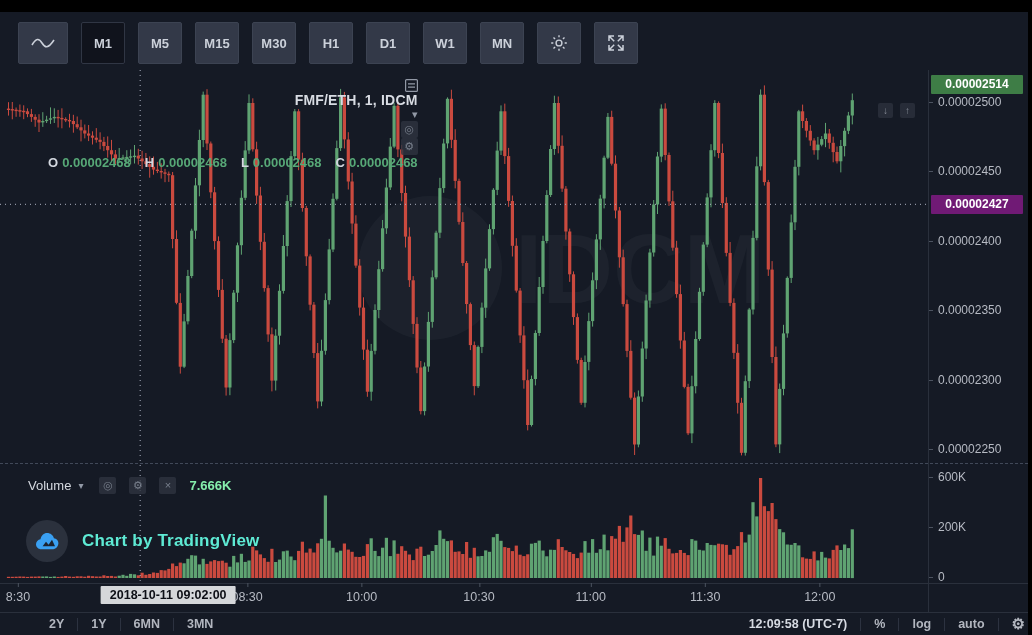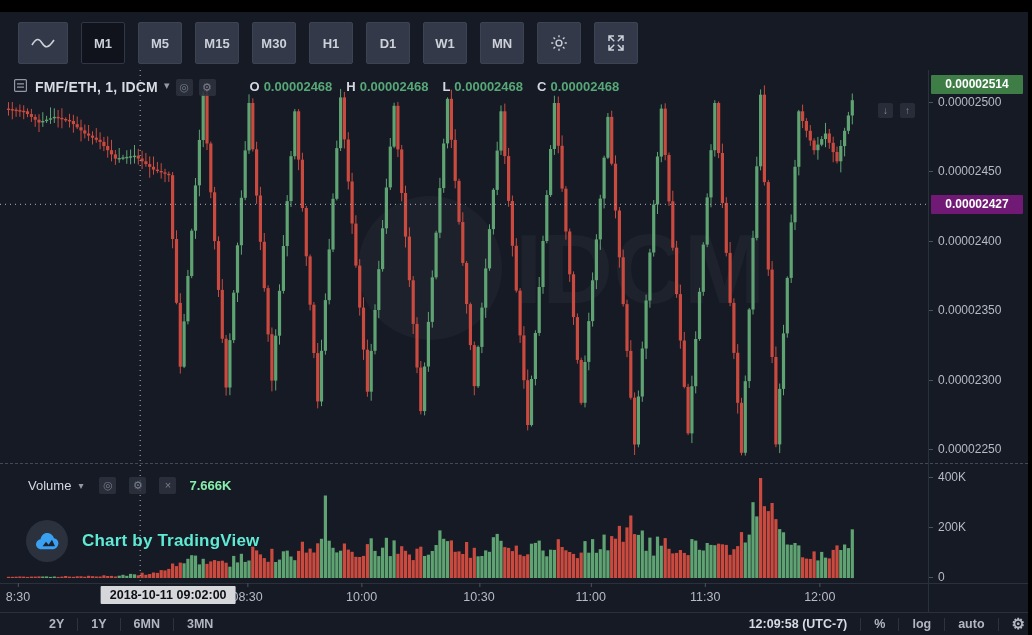--- a/index.html
+++ b/index.html
@@ -12,22 +12,22 @@
   .tbtn { min-width:44px; height:42px; background:#333948; border:1px solid #3c4352; border-radius:2px;
           color:#ccd1da; font-size:13px; font-weight:bold; display:flex; align-items:center; justify-content:center;
           cursor:pointer; }
   .tbtn.wide { min-width:50px; }
   .tbtn.active { background:#10131c; border-color:#303644; }
   .tbtn svg { display:block; }
 
   
   #chart-svg { position:absolute; left:0; top:70px; z-index:5; }
 
-  .symbol-row { position:absolute; left:14px; top:79px; display:flex; align-items:flex-start; z-index:20;
-                font-size:14px; color:#d8dce3; }
+  .symbol-row { position:absolute; left:14px; top:79px; display:flex; align-items:flex-end; z-index:20;
+                font-size:14px; color:#d8dce3;flex-direction:column; }
   .symbol-row .sym { margin-left:8px; font-weight:bold; letter-spacing:.2px; }
   .symbol-row .caret { margin-left:6px; color:#9299a6; font-size:11px; }
   .mini-btn { width:17px; height:17px; background:#2e3440; border-radius:2px; color:#9299a6;
               font-size:11px; line-height:17px; text-align:center; margin-left:6px; opacity:.8; cursor:pointer; }
   .ohlc { display:flex; align-items:center; margin-left:20px; font-size:13px; font-weight:bold; }
   .ohlc .k { color:#d3d7df; margin-left:14px; }
   .ohlc .v { margin-left:4px; }
 
   .pane-btns { position:absolute; left:878px; top:103px; display:flex; gap:7px; z-index:20; }
   .pane-btns .pb { width:15px; height:15px; background:#2b303c; border-radius:2px; color:#9aa0ac;
@@ -846,21 +846,21 @@
 
 <div class="price-axis" id="price-axis">
   <div class="axis-box" id="last-price-box" style="top: 4.568px; background: rgb(62, 125, 70);">0.00002514</div>
   <div class="axis-box" id="xhair-price-box" style="top: 125.324px; background: #701a75;">0.00002427</div>
   <div class="ptick" style="top: 25px;">0.00002500</div>
   <div class="ptick" style="top: 94.4px;">0.00002450</div>
   <div class="ptick" style="top: 163.8px;">0.00002400</div>
   <div class="ptick" style="top: 233.2px;">0.00002350</div>
   <div class="ptick" style="top: 302.6px;">0.00002300</div>
   <div class="ptick" style="top: 372px;">0.00002250</div>
-  <div class="vtick" style="top: 400px;">400K</div>
+  <div class="vtick" style="top: 400px;">600K</div>
   <div class="vtick" style="top: 450px;">200K</div>
   <div class="vtick" style="top: 500px;">0</div>
 </div>
 
 <div class="time-axis">
   <div class="ttick" style="left: 18px;">8:30</div>
   <div class="ttick" style="left: 247.086px;">08:30</div>
   <div class="ttick" style="left: 361.629px;">10:00</div>
   <div class="ttick" style="left: 479px;">10:30</div>
   <div class="ttick" style="left: 590.715px;">11:00</div>

